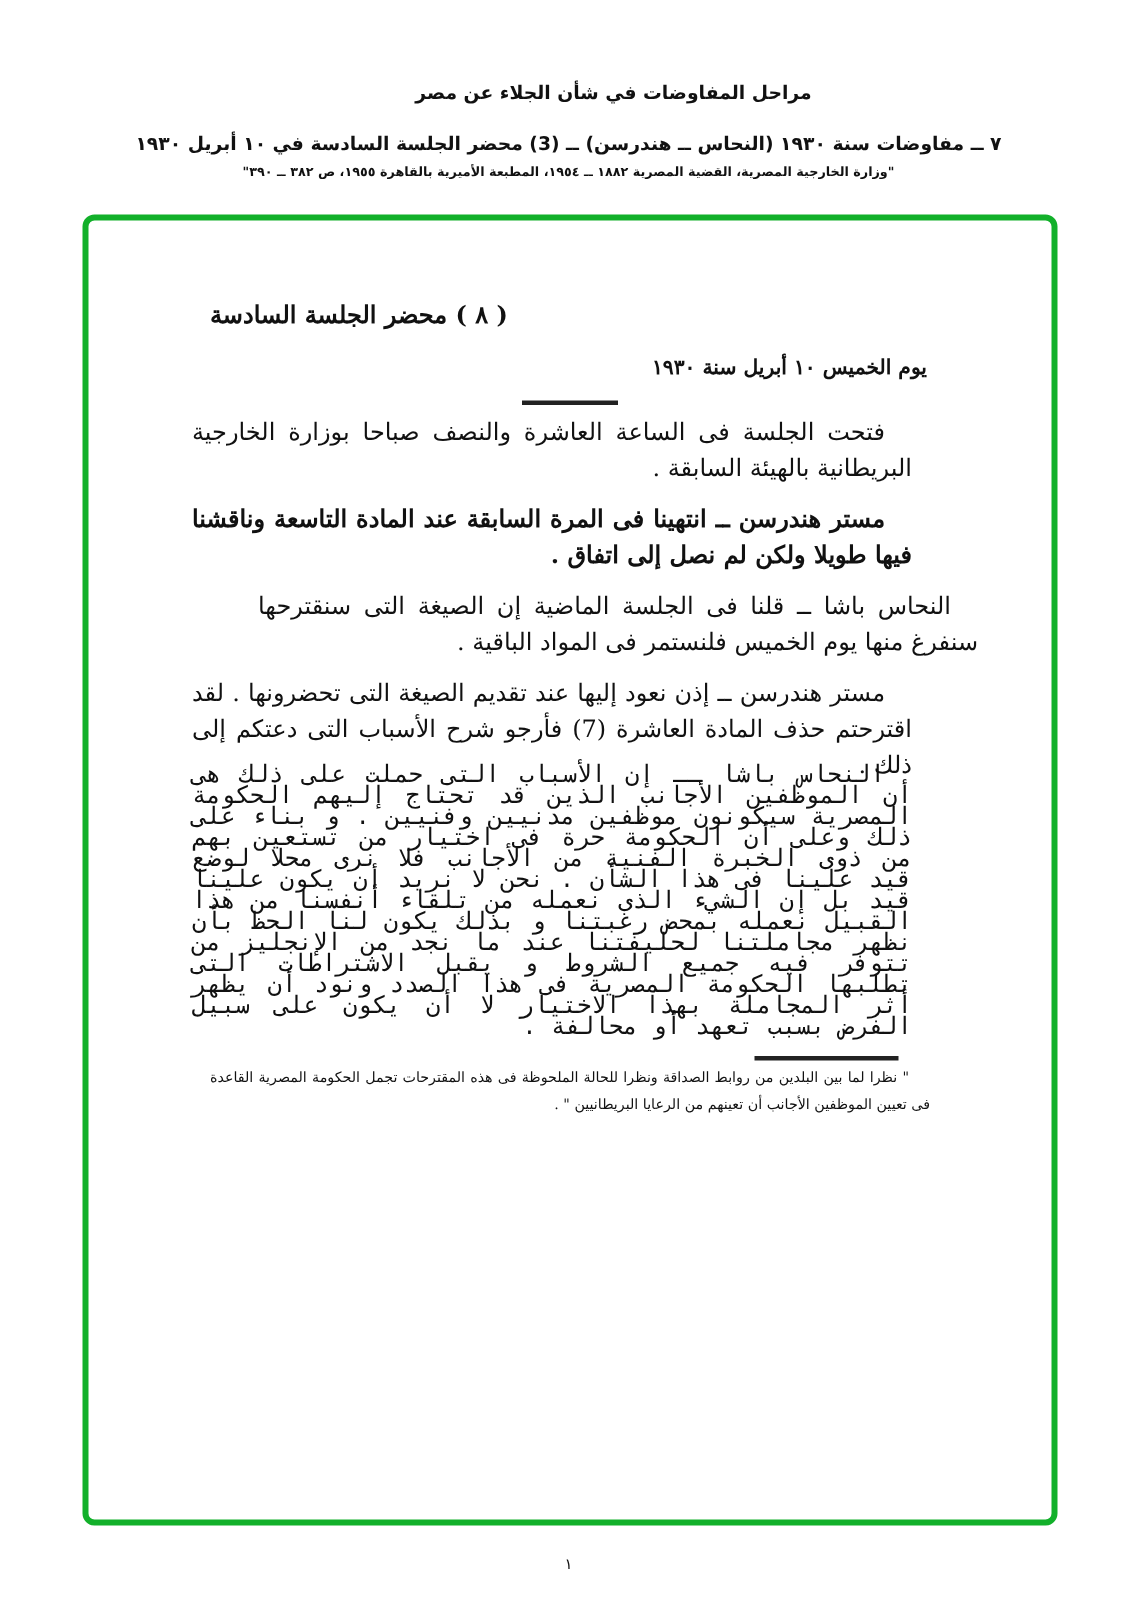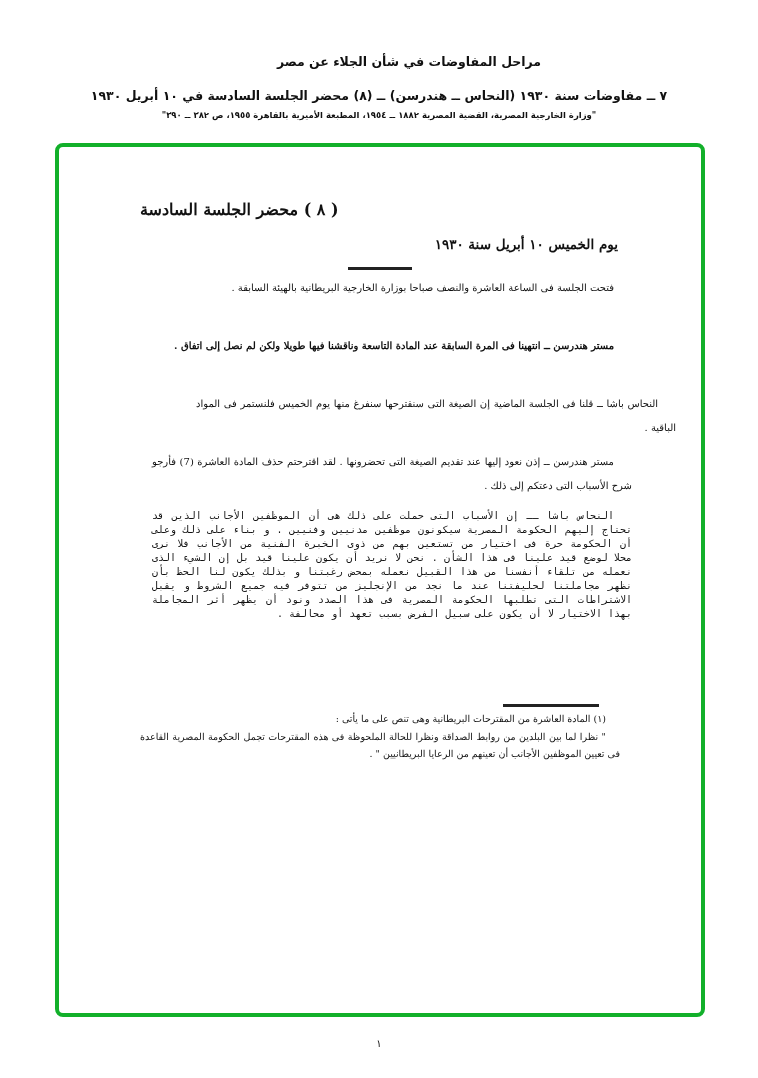--- a/index.html
+++ b/index.html
@@ -71,27 +71,27 @@
     }
     .rule {
       position: absolute;
       height: 3px;
       background: #222;
     }
     .rule-1 { left: 348px; top: 267px; width: 64px; }
     .rule-2 { left: 503px; top: 704px; width: 96px; }
     .para {
       position: absolute;
-      left: 152px;
+      left: 128px;
       width: 480px;
       direction: rtl;
       text-align: justify;
       text-align-last: right;
       font-family: "DejaVu Serif", serif;
-      font-size: 10px;
+      font-size: 16px;
       line-height: 24px;
     }
     .para .indent { display: inline-block; width: 18px; }
     .p1 { top: 276px; }
     .p2 { top: 334px; font-weight: bold; }
     .p3 { top: 392px; margin-left: 44px; }
     .p4 { top: 450px; }
     .p5 { top: 510px; line-height: 14px; font-family: Liberation Mono, monospace; }
     .footnotes {
       position: absolute;
@@ -114,35 +114,34 @@
       top: 1038px;
       text-align: center;
       font-size: 10px;
       font-family: "DejaVu Sans", sans-serif;
     }
   </style>
 </head>
 <body>
 
 <div class="header h-title">مراحل المفاوضات في شأن الجلاء عن مصر</div>
-<div class="header h-sub">٧ ــ مفاوضات سنة ١٩٣٠ (النحاس ــ هندرسن) ــ (٨) محضر الجلسة السادسة في ١٠ أبريل ١٩٣٠</div>
+<div class="header h-sub">٧ ــ مفاوضات سنة ١٩٣٠ (النحاس ــ هندرسن) ــ (3) محضر الجلسة السادسة في ١٠ أبريل ١٩٣٠</div>
 <div class="header h-src">"وزارة الخارجية المصرية، القضية المصرية ١٨٨٢ ــ ١٩٥٤، المطبعة الأميرية بالقاهرة ١٩٥٥، ص ٣٨٢ ــ ٣٩٠"</div>
 
 <div class="frame"></div>
 
 <div class="doc doc-title" style="position:absolute;">( ٨ ) محضر الجلسة السادسة</div>
 <div class="doc doc-date" style="position:absolute;">يوم الخميس ١٠ أبريل سنة ١٩٣٠</div>
 <div class="rule rule-1"></div>
 
 <div class="para p1"><span class="indent"></span><span>فتحت الجلسة فى الساعة العاشرة والنصف صباحا بوزارة الخارجية البريطانية بالهيئة السابقة .</span></div>
 <div class="para p2"><span class="indent"></span><span>مستر هندرسن ــ انتهينا فى المرة السابقة عند المادة التاسعة وناقشنا فيها طويلا ولكن لم نصل إلى اتفاق .</span></div>
 <div class="para p3"><span class="indent"></span><span>النحاس باشا ــ قلنا فى الجلسة الماضية إن الصيغة التى سنقترحها سنفرغ منها يوم الخميس فلنستمر فى المواد الباقية .</span></div>
 <div class="para p4"><span class="indent"></span><span>مستر هندرسن ــ إذن نعود إليها عند تقديم الصيغة التى تحضرونها . لقد اقترحتم حذف المادة العاشرة (7) فأرجو شرح الأسباب التى دعتكم إلى ذلك .</span></div>
 <div class="para p5"><span class="indent"></span><span>النحاس باشا ــ إن الأسباب التى حملت على ذلك هى أن الموظفين الأجانب الذين قد تحتاج إليهم الحكومة المصرية سيكونون موظفين مدنيين وفنيين . و بناء على ذلك وعلى أن الحكومة حرة فى اختيار من تستعين بهم من ذوى الخبرة الفنية من الأجانب فلا نرى محلا لوضع قيد علينا فى هذا الشأن . نحن لا نريد أن يكون علينا قيد بل إن الشيء الذى نعمله من تلقاء أنفسنا من هذا القبيل نعمله بمحض رغبتنا و بذلك يكون لنا الحظ بأن نظهر مجاملتنا لحليفتنا عند ما نجد من الإنجليز من تتوفر فيه جميع الشروط و يقبل الاشتراطات التى تطلبها الحكومة المصرية فى هذا الصدد ونود أن يظهر أثر المجاملة بهذا الاختيار لا أن يكون على سبيل الفرض بسبب تعهد أو محالفة .</span></div>
 
 <div class="rule rule-2"></div>
 
 <div class="footnotes">
-  <div><span class="fn-indent"></span><span>(١) المادة العاشرة من المقترحات البريطانية وهى تنص على ما يأتى :</span></div>
   <div><span class="fn-indent"></span><span>" نظرا لما بين البلدين من روابط الصداقة ونظرا للحالة الملحوظة فى هذه المقترحات تجمل الحكومة المصرية القاعدة فى تعيين الموظفين الأجانب أن تعينهم من الرعايا البريطانيين " .</span></div>
 </div>
 
 <div class="page-number">١</div>
 
 </body></html>

